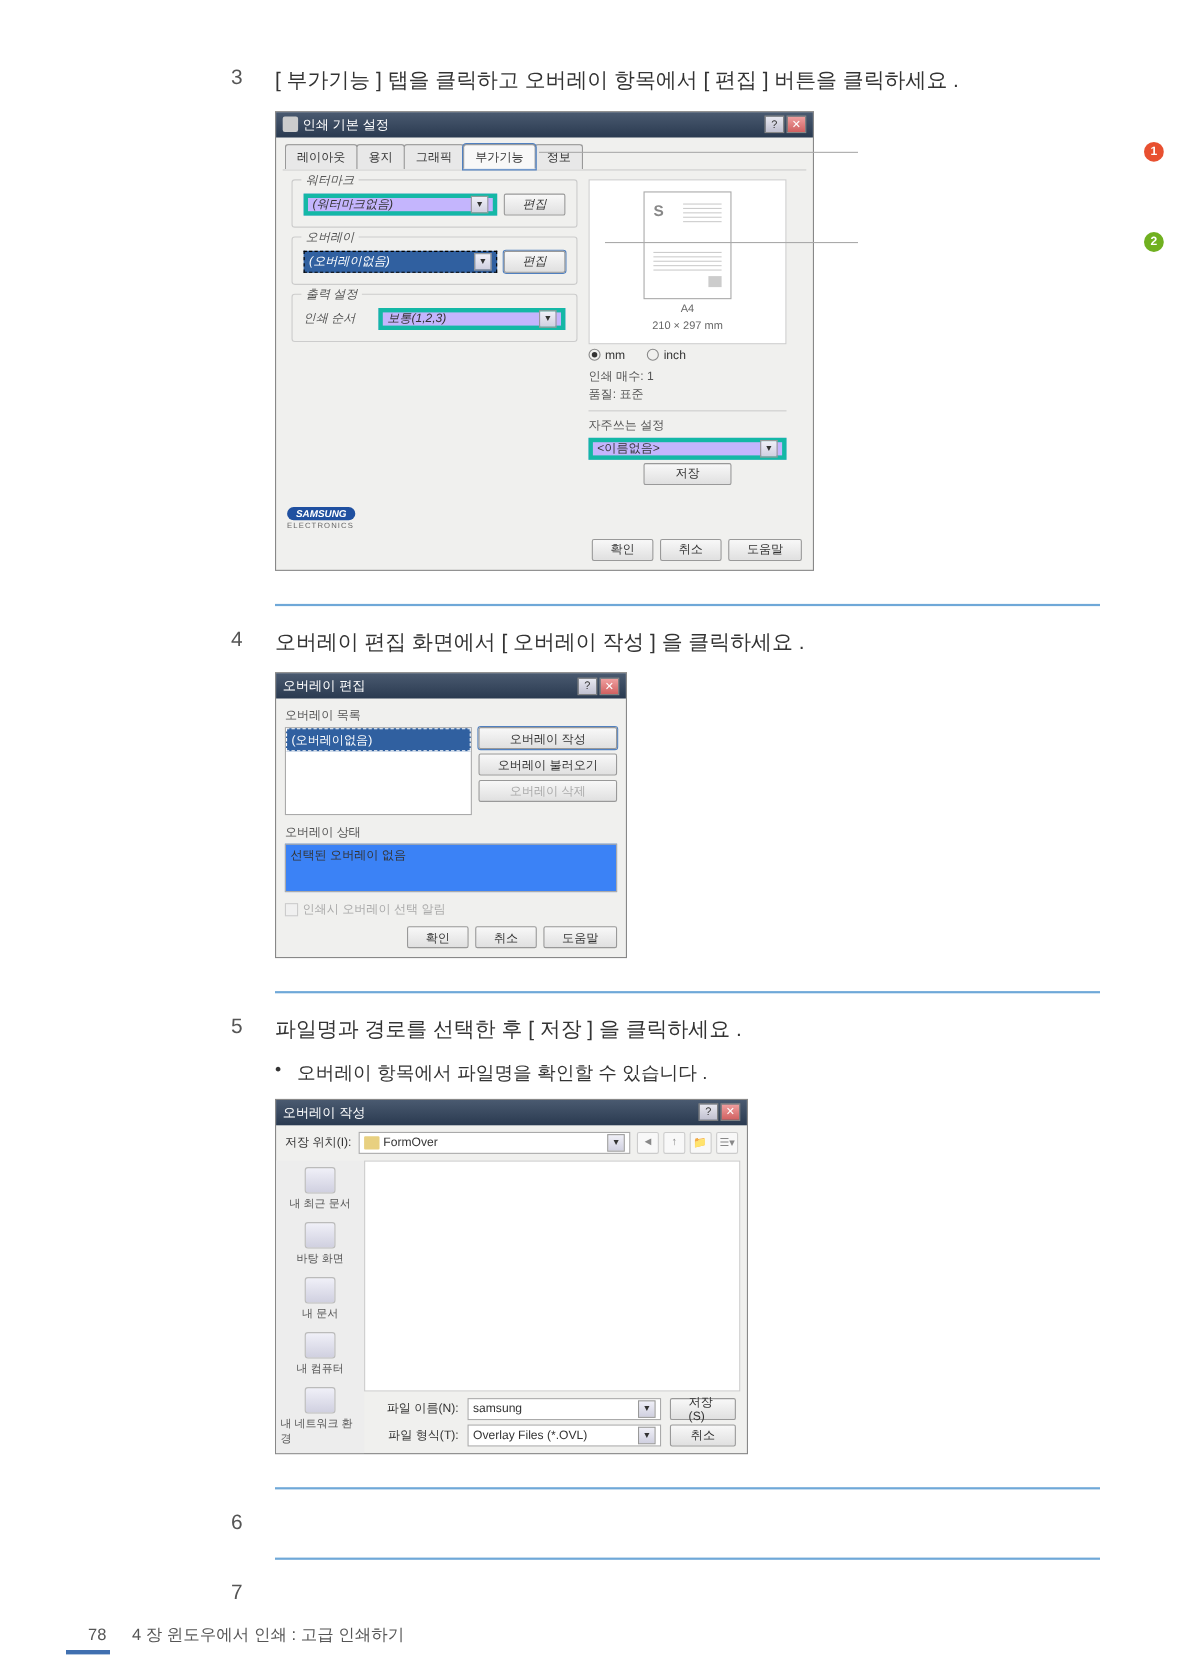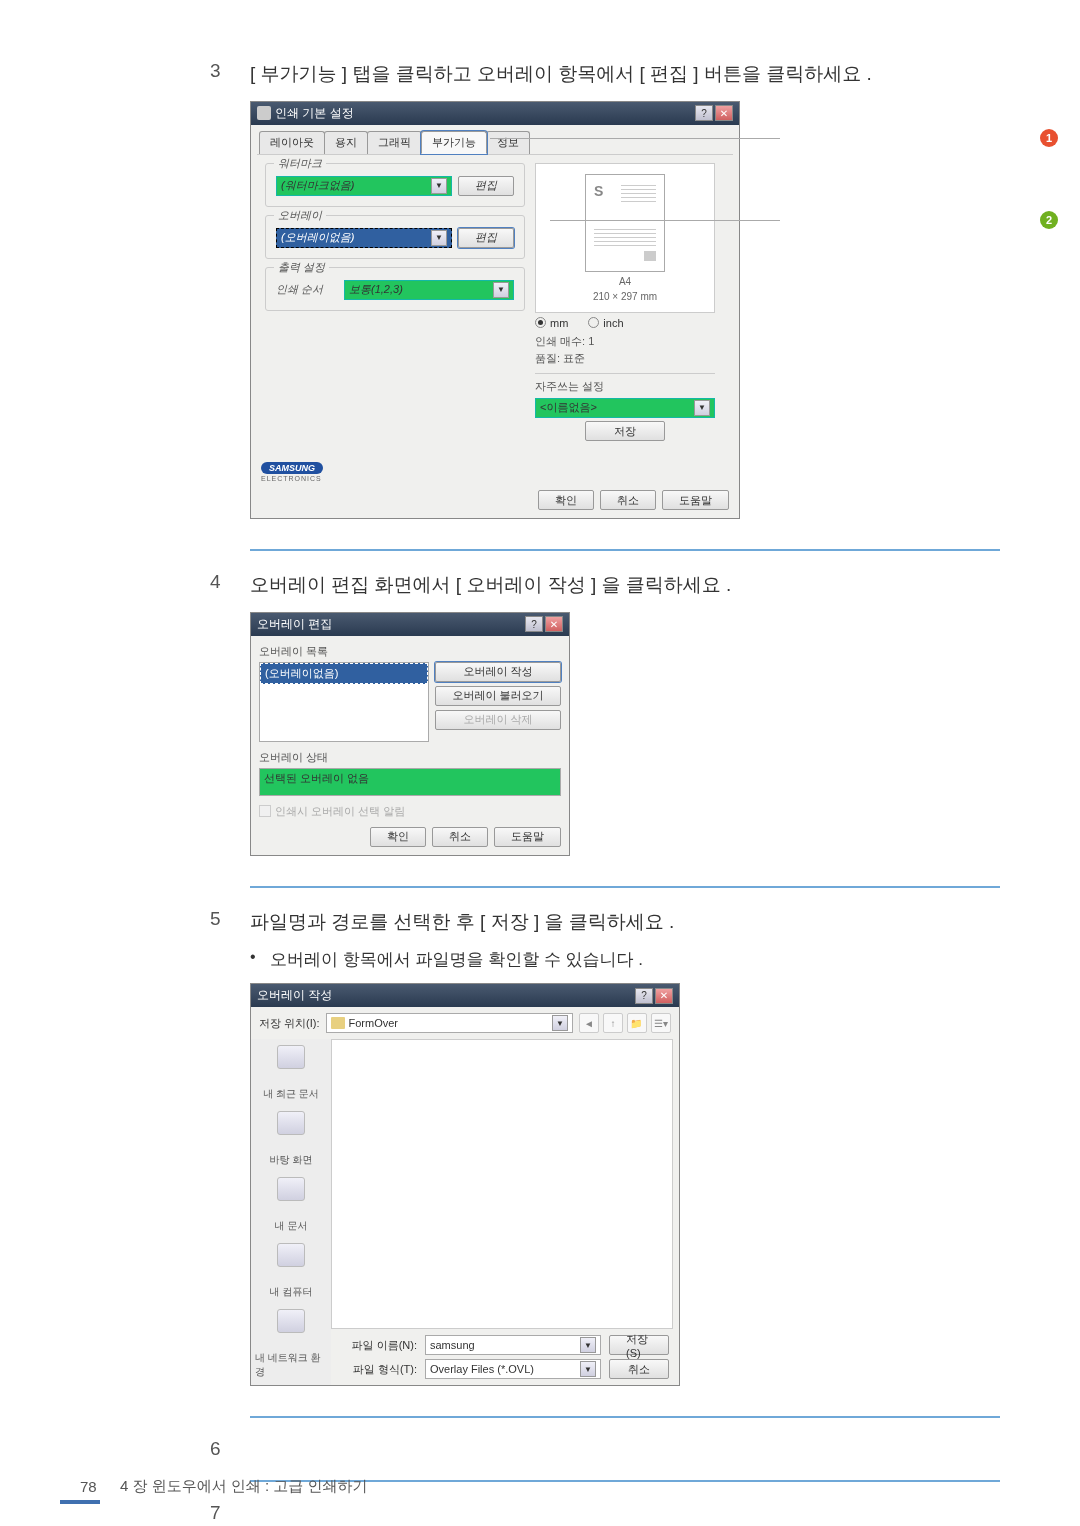--- a/index.html
+++ b/index.html
@@ -139,22 +139,22 @@
     }
     .select-row {
       display: flex;
       gap: 6px;
       align-items: center;
       margin-top: 4px;
     }
     .select {
       flex: 1;
       height: 20px;
-      border: 1px solid #14b8a6;
-      background: #22c55e;
+      border: 4px solid #14b8a6;
+      background: #c4b5fd;
       font-size: 11px;
       padding: 0 4px;
       display: flex;
       align-items: center;
       justify-content: space-between;
     }
     .select.highlighted {
       background: #3060a0;
       color: #fff;
       border: 1px dashed #000;
@@ -297,22 +297,22 @@
       padding: 2px 4px;
       border: 1px dashed #fff;
     }
     .btn-stack { display: flex; flex-direction: column; gap: 4px; flex: 1; }
     .btn-stack .btn { width: 100%; justify-content: center; }
     .btn.disabled { color: #aaa; }
     .btn.highlight2 { box-shadow: 0 0 0 1px #5080c0; }
     
     .status-box {
       border: 1px solid #aaa;
-      background: #22c55e;
-      height: 28px;
+      background: #3b82f6;
+      height: 44px;
       font-size: 11px;
       padding: 2px 4px;
       margin-bottom: 8px;
     }
     .checkbox-row {
       display: flex;
       align-items: center;
       gap: 4px;
       font-size: 11px;
       color: #aaa;
@@ -363,21 +363,21 @@
       flex-direction: column;
       gap: 10px;
       align-items: center;
     }
     .side-item {
       display: flex;
       flex-direction: column;
       align-items: center;
       font-size: 10px;
       color: #555;
-      gap: 18px;
+      gap: 2px;
     }
     .side-icon {
       width: 28px; height: 24px;
       background: linear-gradient(#f0f0f8, #d0d0e0);
       border: 1px solid #bbb;
       border-radius: 3px;
     }
     .d3-main {
       flex: 1;
       background: #fff;

